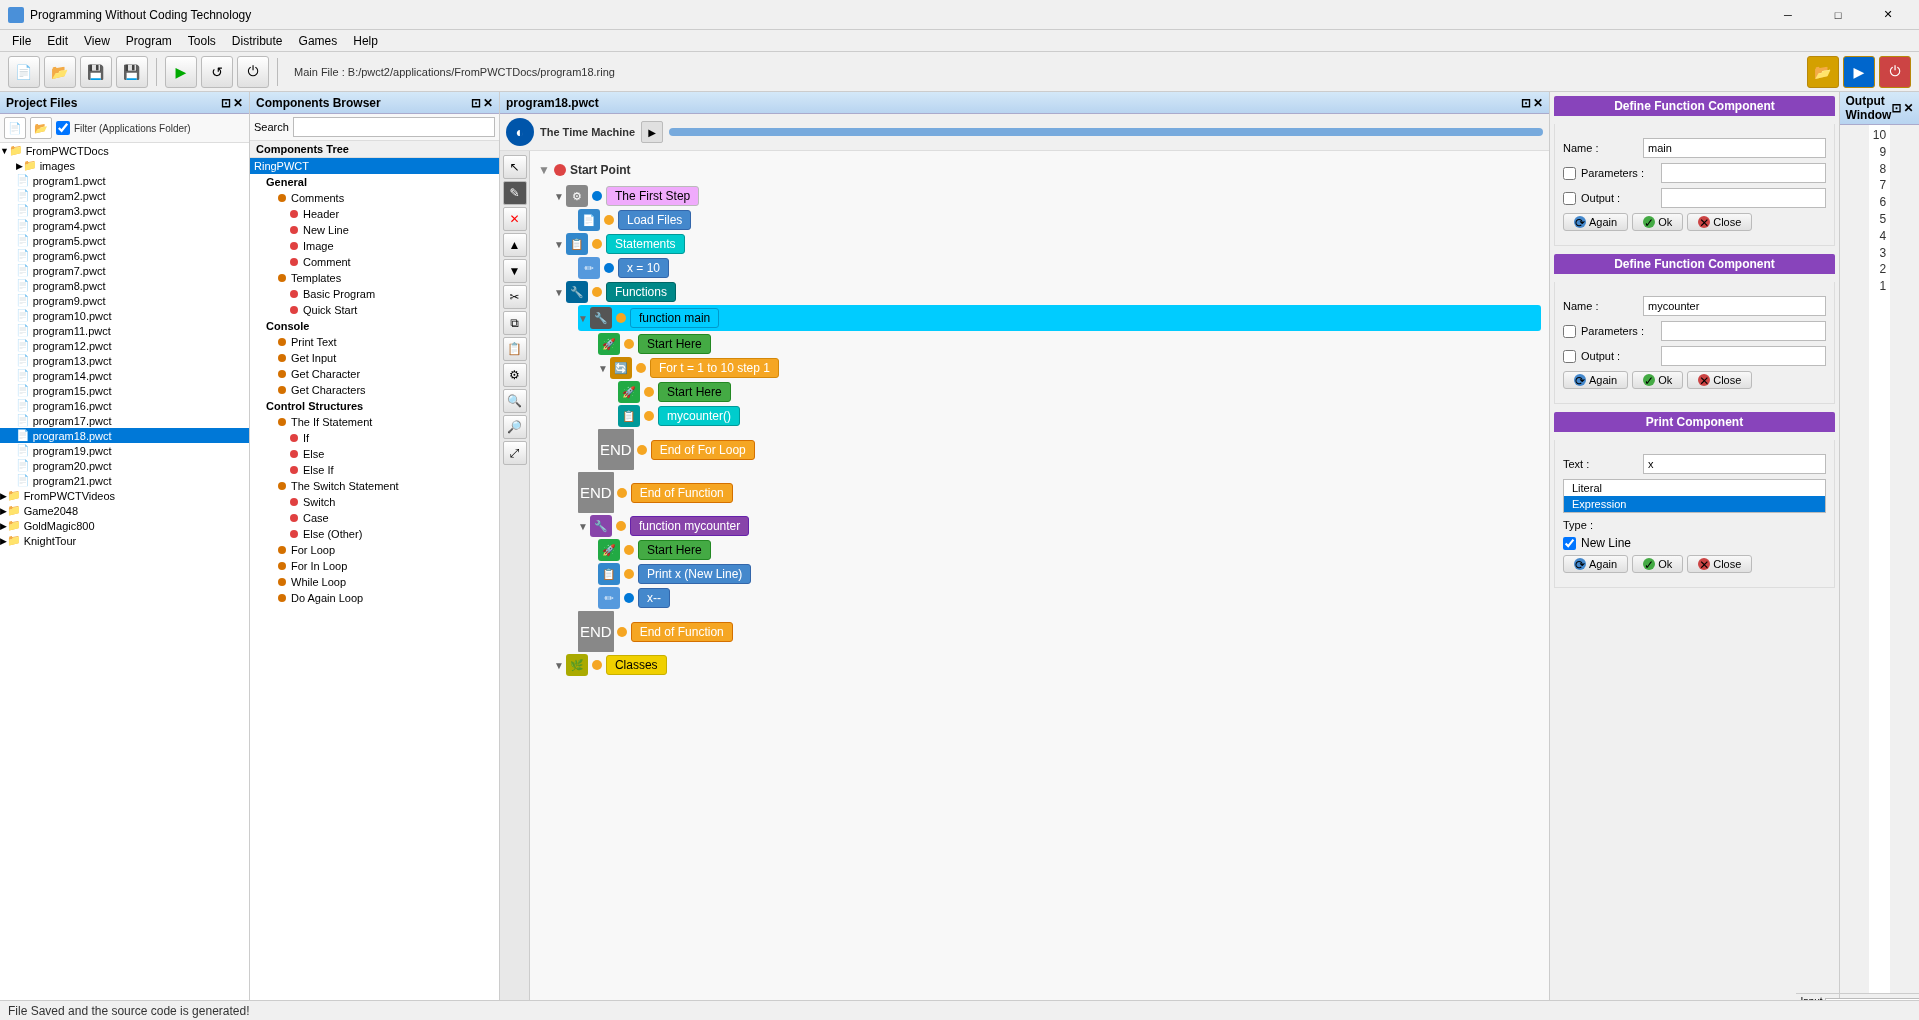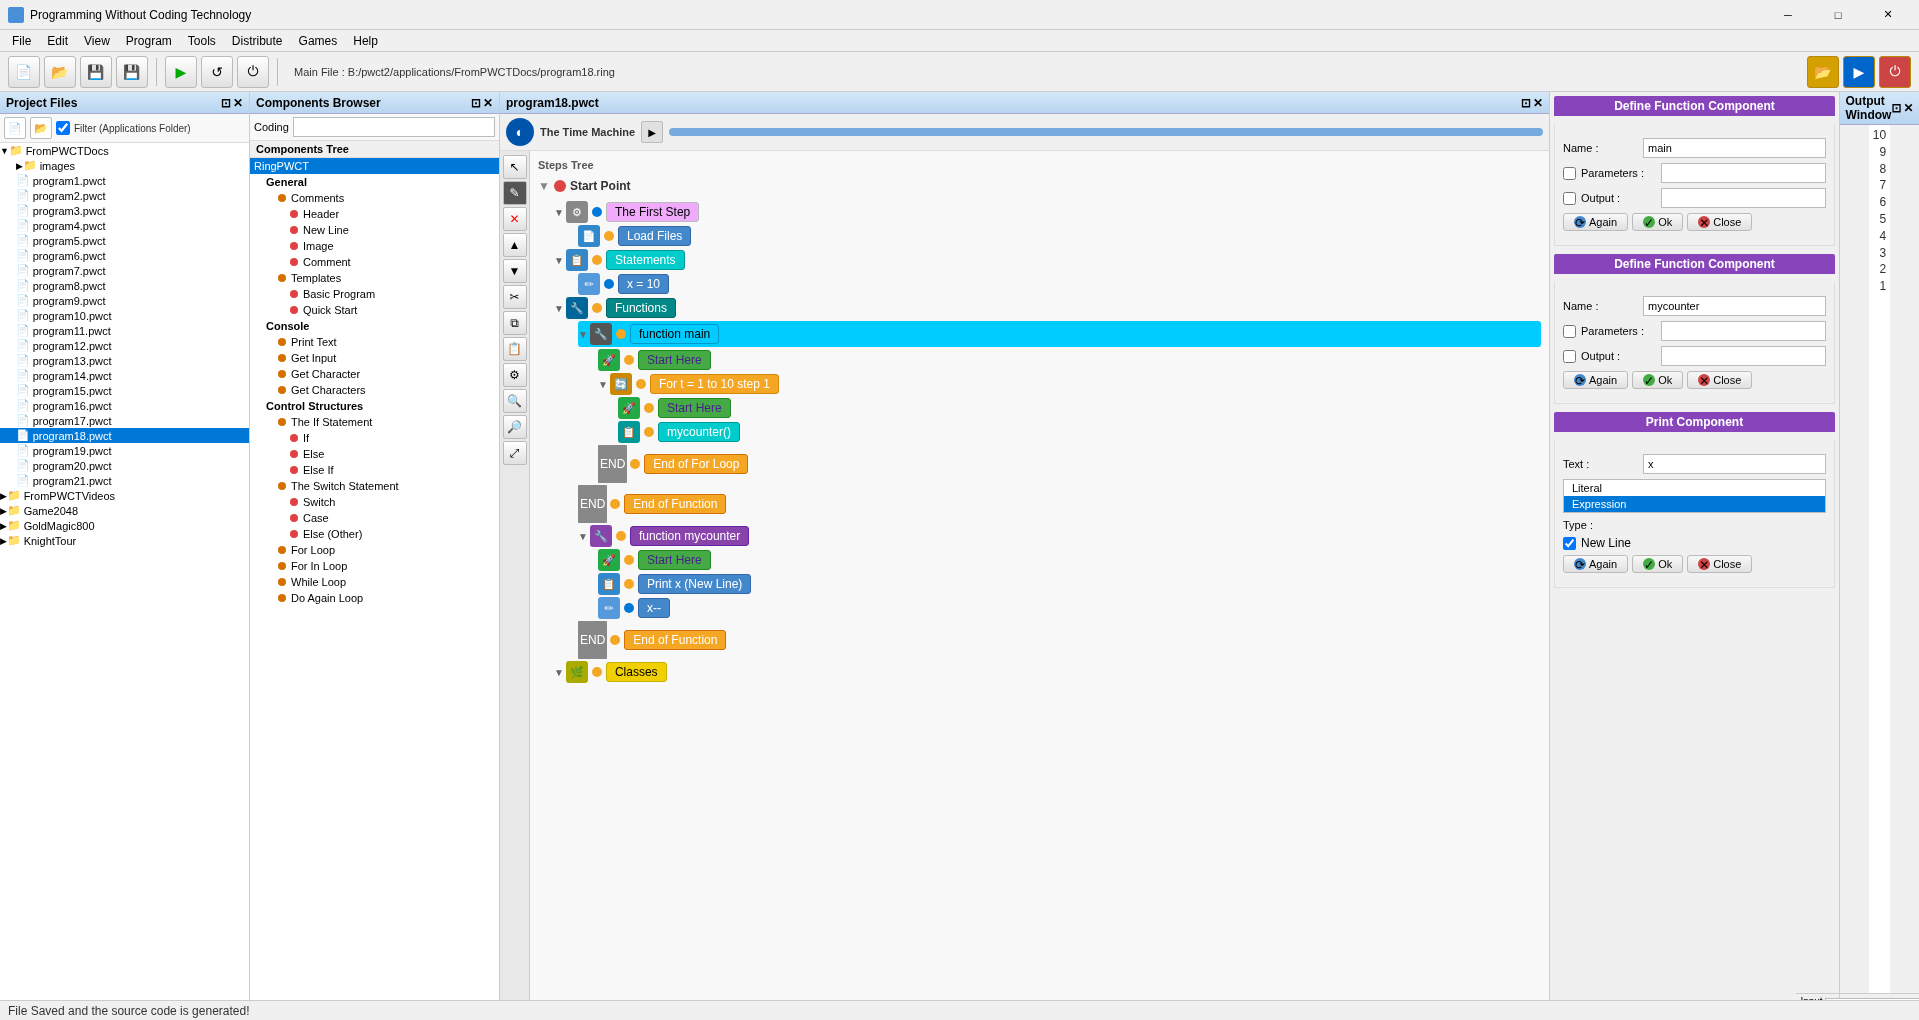--- a/index.html
+++ b/index.html
@@ -104,21 +104,21 @@
     .step-arrow { color: #666; font-size: 10px; margin-right: 2px; cursor: pointer; }
     .step-icon-box { width: 22px; height: 22px; display: flex; align-items: center; justify-content: center; border-radius: 3px; margin-right: 4px; flex-shrink: 0; font-size: 11px; }
     .step-dot { width: 10px; height: 10px; border-radius: 50%; margin-right: 4px; flex-shrink: 0; }
     .step-text-box { padding: 2px 8px; border-radius: 3px; font-size: 12px; white-space: nowrap; cursor: pointer; border: 1px solid transparent; }
 
     
     .block-gray { background: #f0abfc; border-color: #bbb; }
     .block-blue { background: #4488cc; color: white; border-color: #3366aa; }
     .block-cyan { background: #00cccc; color: white; border-color: #009999; }
     .block-orange { background: #f5a623; color: white; border-color: #d4880a; }
-    .block-green { background: #44aa44; color: #4c1d95; border-color: #228822; }
+    .block-green { background: #44aa44; color: #000000; border-color: #228822; }
     .block-purple { background: #8844aa; color: white; border-color: #6622aa; }
     .block-teal { background: #008888; color: white; border-color: #006666; }
     .block-selected { background: #00ccff; color: black; border-color: #0099cc; }
     .block-end-loop { background: #f5a623; color: white; border-color: #d47000; }
     .block-end-func { background: #f5a623; color: white; border-color: #d47000; }
     .block-classes { background: #f0d000; border-color: #c8b000; }
 
     
     .bottom-tabs { display: flex; border-top: 1px solid #ccc; background: #f0f0f0; }
     .btab { padding: 3px 12px; cursor: pointer; border-right: 1px solid #ccc; font-size: 11px; background: #e0e0e0; }
@@ -164,21 +164,21 @@
     ::-webkit-scrollbar { width: 8px; height: 8px; }
     ::-webkit-scrollbar-track { background: #f0f0f0; }
     ::-webkit-scrollbar-thumb { background: #bbb; border-radius: 4px; }
     .step-indent-2 { margin-left: 40px; }
     .step-indent-3 { margin-left: 60px; }
     .step-indent-4 { margin-left: 80px; }
 
     .start-point-label { font-size: 14px; font-weight: bold; color: #333; padding: 4px 0 6px 0; display: flex; align-items: center; gap: 4px; }
     .sp-dot { width: 12px; height: 12px; background: #dd4444; border-radius: 50%; display: inline-block; }
 
-    .end-icon { font-size: 12px; background: #888; color: white; padding: 12px 2px; border-radius: 1px; margin-right: 3px; }
+    .end-icon { font-size: 15px; background: #888; color: white; padding: 12px 2px; border-radius: 1px; margin-right: 3px; }
 
     
     .time-machine-bar { display: flex; align-items: center; padding: 4px 6px; background: #f0f0f0; border-bottom: 1px solid #ddd; gap: 6px; }
     .tm-circle { width: 28px; height: 28px; background: #0055aa; border-radius: 50%; display: flex; align-items: center; justify-content: center; color: white; font-size: 14px; cursor: pointer; }
     .tm-label { font-size: 11px; font-weight: bold; color: #333; }
     .tm-progress { flex: 1; height: 8px; background: #7ad; border-radius: 4px; }
     .tm-icon-btn { width: 22px; height: 22px; border: 1px solid #bbb; background: #e0e0e0; cursor: pointer; display: flex; align-items: center; justify-content: center; border-radius: 2px; font-size: 10px; }
   </style>
 </head>
 <body>
@@ -386,21 +386,21 @@
 
   <div class="panel" id="components-browser">
     <div class="panel-header">
       <span>Components Browser</span>
       <div class="panel-icons">
         <span>⊡</span>
         <span>✕</span>
       </div>
     </div>
     <div class="search-bar">
-      <span style="font-size:11px;">Coding</span>
+      <span style="font-size:11px;">Search</span>
       <input type="text" class="search-input" placeholder="" style="">
     </div>
     <div style="padding:2px 6px;font-size:11px;font-weight:bold;background:#f0f0f0;border-bottom:1px solid #ddd;">Components Tree</div>
     <div class="comp-tree" id="comp-tree">
 
     <div class="comp-item comp-selected" style="padding-left: 4px;">
           <span class="comp-label">RingPWCT</span>
         </div>
         <div class="comp-item" style="padding-left: 16px;">
           <span class="comp-label" style="font-weight: bold;">General</span>
@@ -538,21 +538,20 @@
         <div class="vt-btn" title="Cut">✂</div>
         <div class="vt-btn" title="Copy">⧉</div>
         <div class="vt-btn" title="Paste">📋</div>
         <div class="vt-btn" title="Settings">⚙</div>
         <div class="vt-btn" title="Zoom In">🔍</div>
         <div class="vt-btn" title="Zoom Out">🔎</div>
         <div class="vt-btn" title="Expand">⤢</div>
       </div>
 
       <div class="steps-area">
-        <div class="steps-label">Steps Tree</div>
         <div class="start-point-label">
           <span style="color:#888;">▼</span>
           <span class="sp-dot"></span>
           <span>Start Point</span>
         </div>
 
         <div class="step-block" style="margin-left:16px;">
           <span class="step-arrow">▼</span>
           <span class="step-icon-box" style="background:#888;color:white;">⚙</span>
           <span class="step-dot" style="background:#0078d7;"></span>

